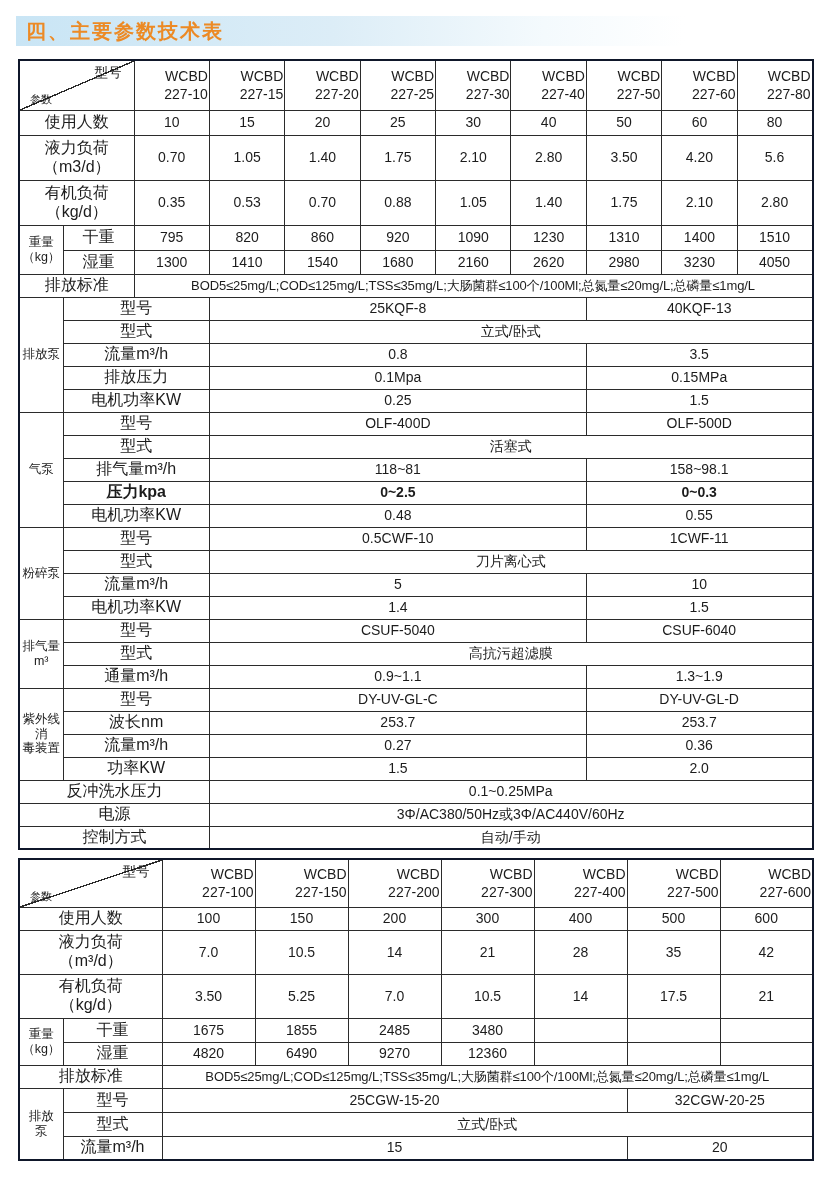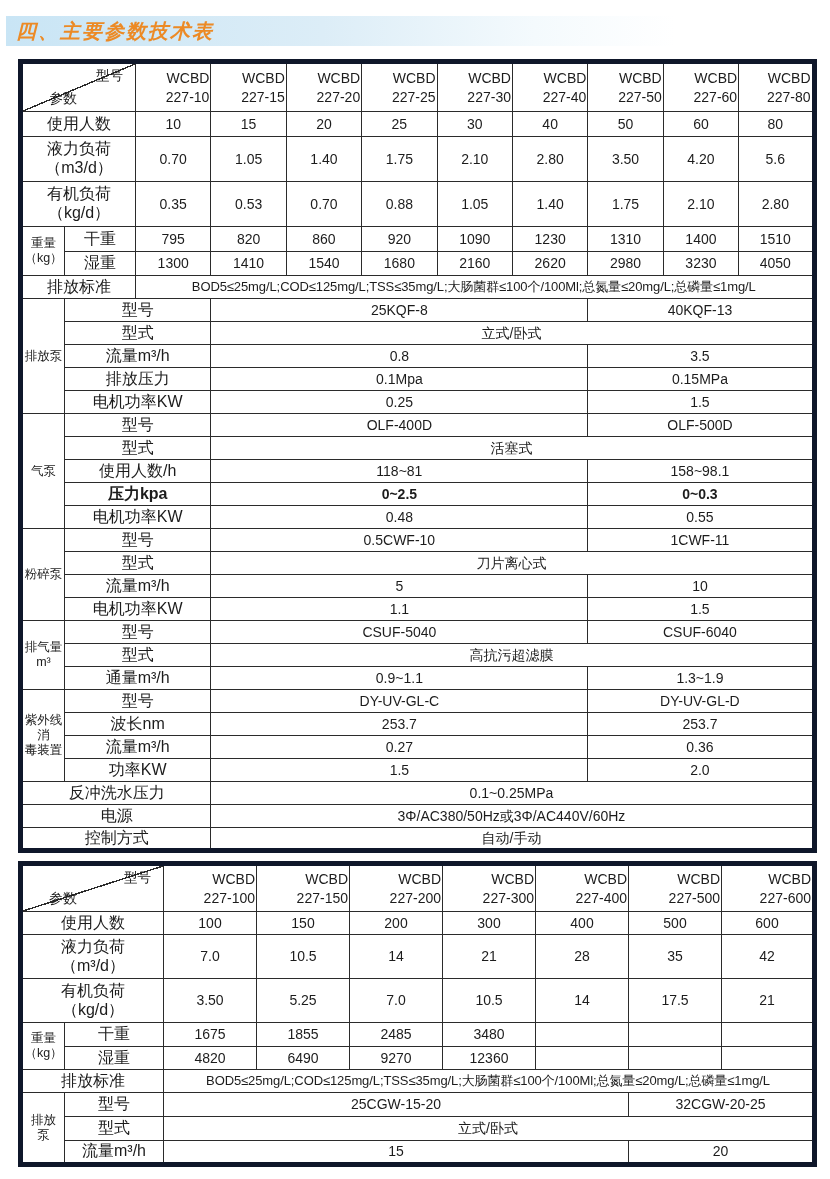--- a/index.html
+++ b/index.html
@@ -1,50 +1,50 @@
 <!DOCTYPE html>
 <html><head>
 <meta charset="utf-8">
 <style>
   html,body{margin:0;padding:0;}
   body{
     width:830px;height:1179px;background:#ffffff;overflow:hidden;position:relative;
     font-family:"Liberation Sans","DejaVu Sans",sans-serif;color:#1c1c1c;
   }
   .title-band{
-    margin:16px 0 0 6px;width:704px;height:30px;
+    margin:16px 0 0 16px;width:704px;height:30px;
     background:linear-gradient(to right,#c9e5f5 0%,#dcedf7 45%,#f4fafd 75%,#ffffff 95%);
-    display:flex;align-items:center;padding-left:10px;box-sizing:border-box;font-style:italic;
+    display:flex;align-items:center;padding-left:10px;box-sizing:border-box;
   }
   .title-text{
     font-size:20px;font-weight:bold;color:#ec8a25;letter-spacing:2px;
   }
   .tbl-wrap{margin:13px 18px 0 18px;}
   .tbl-wrap.second{margin-top:8px;}
   table{
     border-collapse:collapse;table-layout:fixed;width:794px;
-    border:5px solid #0f172a;
+    border:2px solid #0f172a;
   }
   td{
     border:1px solid #2b2b2b;text-align:center;vertical-align:middle;
     padding:0 1px;font-size:13.5px;line-height:1.18;white-space:pre-line;
     overflow:hidden;
   }
   td.mh{font-size:14px;line-height:1.3;text-align:right;}
   td.v{font-size:14px;}
   td.lab{font-size:16px;}
   td.glab{font-size:12.5px;padding:0;}
   td.std{font-size:13px;white-space:nowrap;letter-spacing:-0.1px;padding:0;}
   td.diag{position:relative;padding:0;}
   td.diag::before{
     content:"";position:absolute;inset:0;
     background:linear-gradient(to bottom right,transparent calc(50% - 0.7px),#2b2b2b calc(50% - 0.7px),#2b2b2b calc(50% + 0.7px),transparent calc(50% + 0.7px));
   }
   td.diag .c-top{position:absolute;top:4px;right:12px;font-size:13.5px;}
-  td.diag .c-bot{position:absolute;bottom:4px;left:10px;font-size:14px;margin-left:16px;}
+  td.diag .c-bot{position:absolute;bottom:4px;left:10px;font-size:11px;}
 </style>
 </head>
 <body>
 
 <div class="title-band">
   <span class="title-text">四、主要参数技术表</span>
 </div>
 
 <div class="tbl-wrap">
   <table id="table1">
@@ -180,21 +180,21 @@
           <td class="glab" rowspan="5">气泵</td>
           <td class="lab" colspan="2">型号</td>
           <td class="v" colspan="5">OLF-400D</td>
           <td class="v" colspan="3">OLF-500D</td>
         </tr>
         <tr style="height: 23px;">
           <td class="lab" colspan="2">型式</td>
           <td class="v" colspan="8">活塞式</td>
         </tr>
         <tr style="height: 23px;">
-          <td class="lab" colspan="2">使用人数/h</td>
+          <td class="lab" colspan="2">排气量m³/h</td>
           <td class="v" colspan="5">118~81</td>
           <td class="v" colspan="3">158~98.1</td>
         </tr>
         <tr style="height: 23px; font-weight: bold;">
           <td class="lab" colspan="2">压力kpa</td>
           <td class="v" colspan="5">0~2.5</td>
           <td class="v" colspan="3">0~0.3</td>
         </tr>
         <tr style="height: 23px;">
           <td class="lab" colspan="2">电机功率KW</td>
@@ -211,21 +211,21 @@
           <td class="lab" colspan="2">型式</td>
           <td class="v" colspan="8">刀片离心式</td>
         </tr>
         <tr style="height: 23px;">
           <td class="lab" colspan="2">流量m³/h</td>
           <td class="v" colspan="5">5</td>
           <td class="v" colspan="3">10</td>
         </tr>
         <tr style="height: 23px;">
           <td class="lab" colspan="2">电机功率KW</td>
-          <td class="v" colspan="5">1.1</td>
+          <td class="v" colspan="5">1.4</td>
           <td class="v" colspan="3">1.5</td>
         </tr>
         <tr style="height: 23px;">
           <td class="glab" rowspan="3">排气量m³</td>
           <td class="lab" colspan="2">型号</td>
           <td class="v" colspan="5">CSUF-5040</td>
           <td class="v" colspan="3">CSUF-6040</td>
         </tr>
         <tr style="height: 23px;">
           <td class="lab" colspan="2">型式</td>

